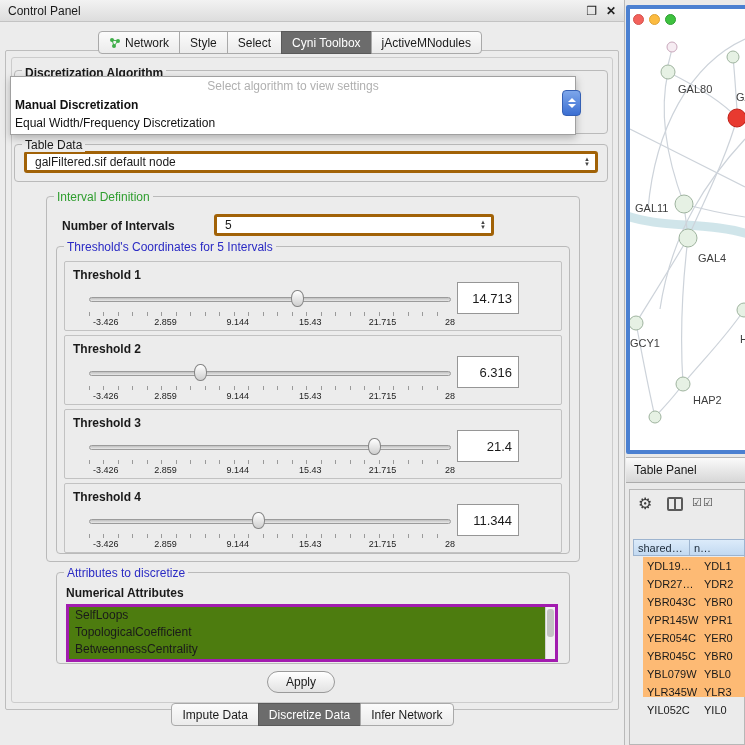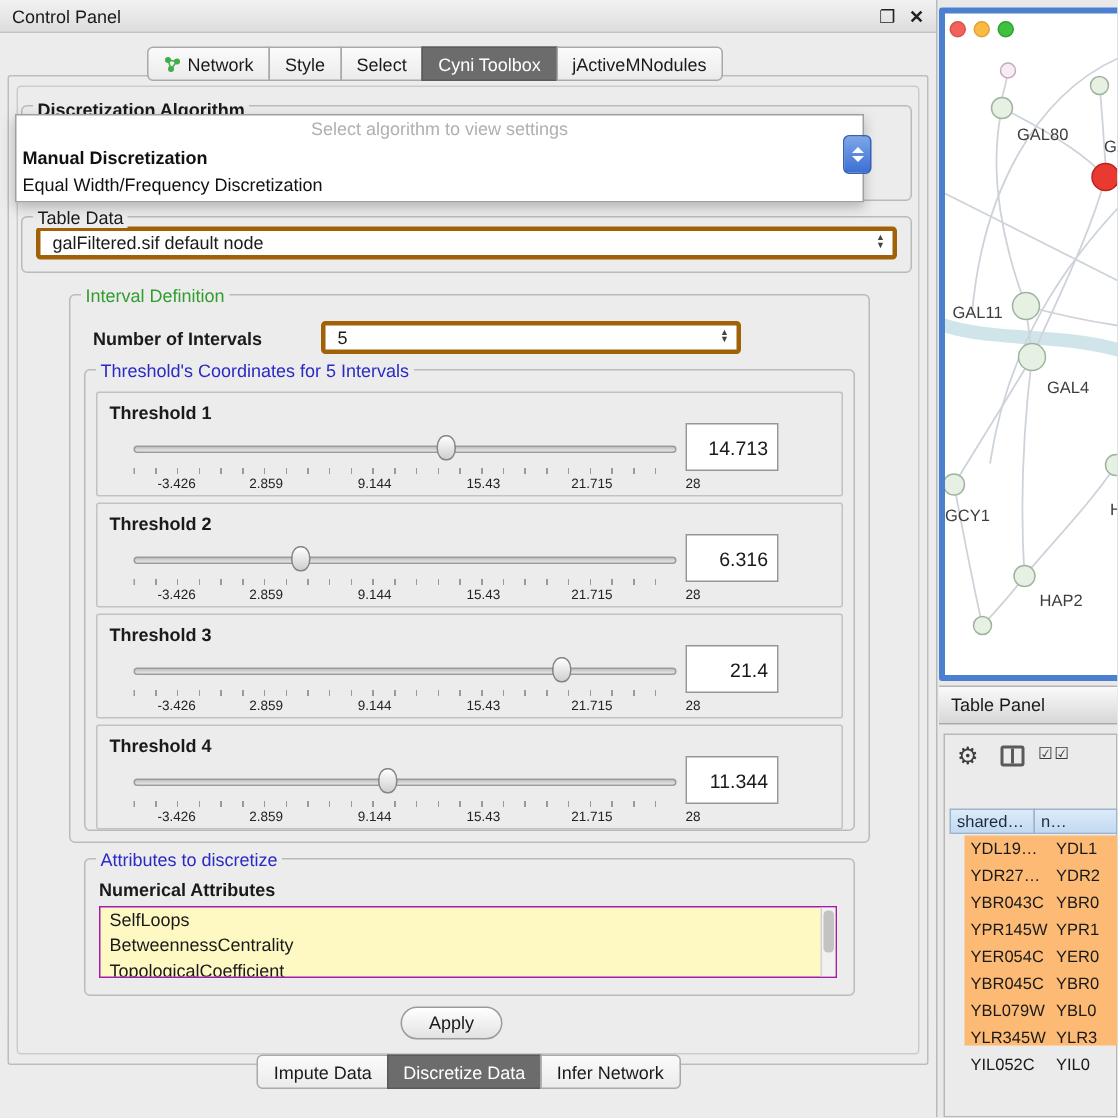--- a/index.html
+++ b/index.html
@@ -53,31 +53,31 @@
   
   .threshold-panel{position:absolute;left:64px;width:498px;height:70px;border:1px solid #c2c2c2;border-radius:2px}
   .th-label{position:absolute;left:8px;top:6px;font-weight:bold}
   .slider{position:absolute;left:24px;top:24px;width:362px;height:40px}
   .track{position:absolute;left:0;top:11px;width:100%;height:5px;
          background:linear-gradient(#c0c0c0,#e8e8e8);border:1px solid #9b9b9b;border-radius:3px}
   .thumb{position:absolute;top:4px;width:13px;height:17px;margin-left:-7px;
          background:linear-gradient(#ffffff,#cfcfcf);border:1px solid #858585;border-radius:6px/8px;z-index:2}
   .ticks{position:absolute;left:0;top:26px;width:100%;height:4px;
          background-image:repeating-linear-gradient(90deg,#9a9a9a 0,#9a9a9a 1px,transparent 1px,transparent 14.48px)}
-  .tick-labels{position:absolute;left:16px;top:31px;width:100%;height:11px;font-size:9px;color:#222}
+  .tick-labels{position:absolute;left:4px;top:31px;width:100%;height:11px;font-size:9px;color:#222}
   .tl{position:absolute;transform:translateX(-50%);white-space:nowrap}
   .tl.first{transform:none}
   .tl.last{transform:translateX(-100%)}
   .value-box{position:absolute;right:42px;top:20px;width:62px;height:32px;background:#fff;
              border:1px solid #969696;font-size:13px;display:flex;align-items:center;
              justify-content:flex-end;padding-right:6px}
 
   
-  .listbox{position:absolute;left:66px;top:604px;width:492px;height:48px;background:#fef9c3;
-           border:1px solid #a21caf;overflow:hidden}
+  .listbox{position:absolute;left:66px;top:604px;width:492px;height:58px;background:#4d7c0f;
+           border:3px solid #a21caf;overflow:hidden}
   .list-item{height:17px;line-height:17px;padding-left:6px}
   .list-scroll{position:absolute;right:0;top:0;bottom:0;width:10px;background:#f1f1f1;border-left:1px solid #d2d2d2}
   .list-scroll i{position:absolute;left:1px;top:2px;width:7px;height:28px;background:#c3c3c3;border-radius:3px;display:block}
 
   .apply-btn{position:absolute;left:267px;top:671px;width:68px;height:22px;border:1px solid #9a9a9a;
              border-radius:11px;background:linear-gradient(#ffffff,#e2e2e2);
              display:flex;align-items:center;justify-content:center}
   .bottom-tabbar{position:absolute;left:0;top:703px;width:625px;display:flex;justify-content:center;z-index:20}
 
   
@@ -260,22 +260,22 @@
       </div>
       <div class="value-box">11.344</div>
     </div>
 
     <div class="group" style="left:56px;top:572px;width:514px;height:92px"></div>
     <div class="group-title gt-blue" style="left:64px;top:566px">Attributes to discretize</div>
     <div class="gt-bold" style="position:absolute;left:66px;top:586px">Numerical Attributes</div>
     <div class="listbox">
       <div>
           <div class="list-item">SelfLoops</div>
+          <div class="list-item">TopologicalCoefficient</div>
           <div class="list-item">BetweennessCentrality</div>
-          <div class="list-item">TopologicalCoefficient</div>
         </div>
       <div class="list-scroll">
           <i></i>
         </div>
     </div>
 
     <div class="apply-btn">Apply</div>
 
     <div class="bottom-tabbar">
       <div class="tab">

